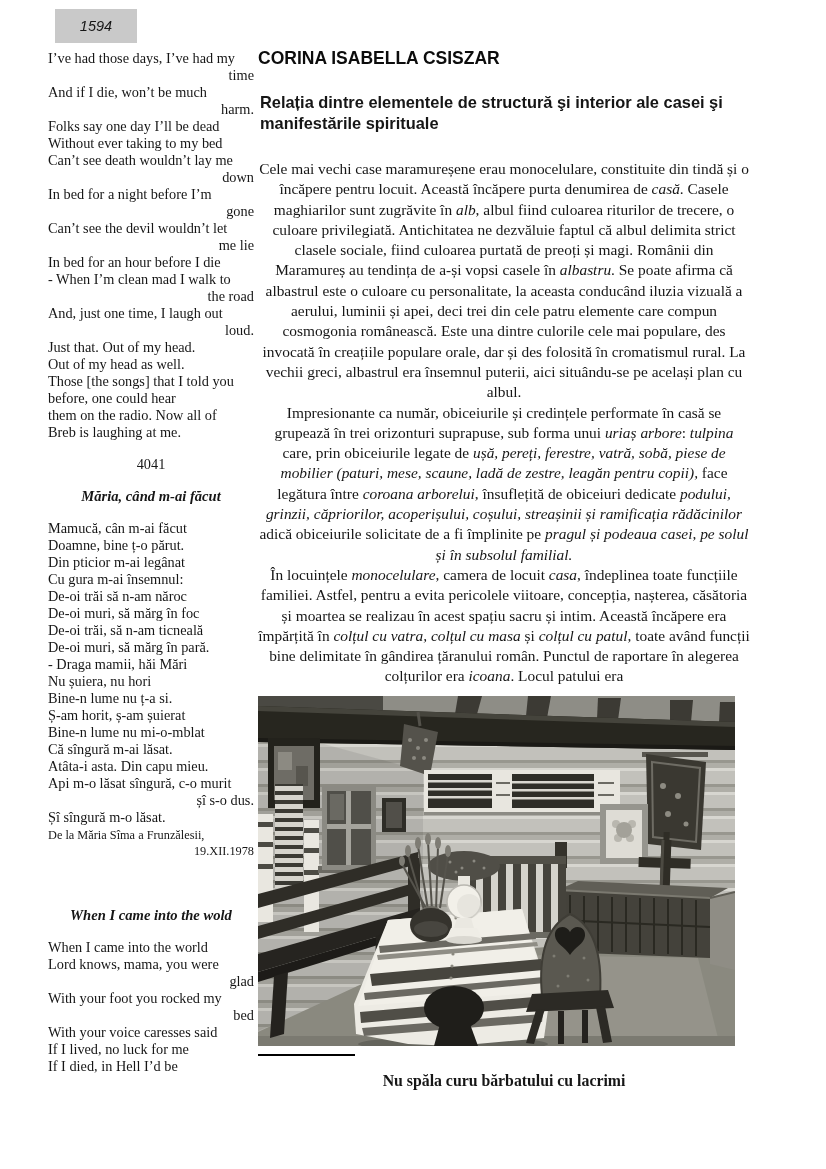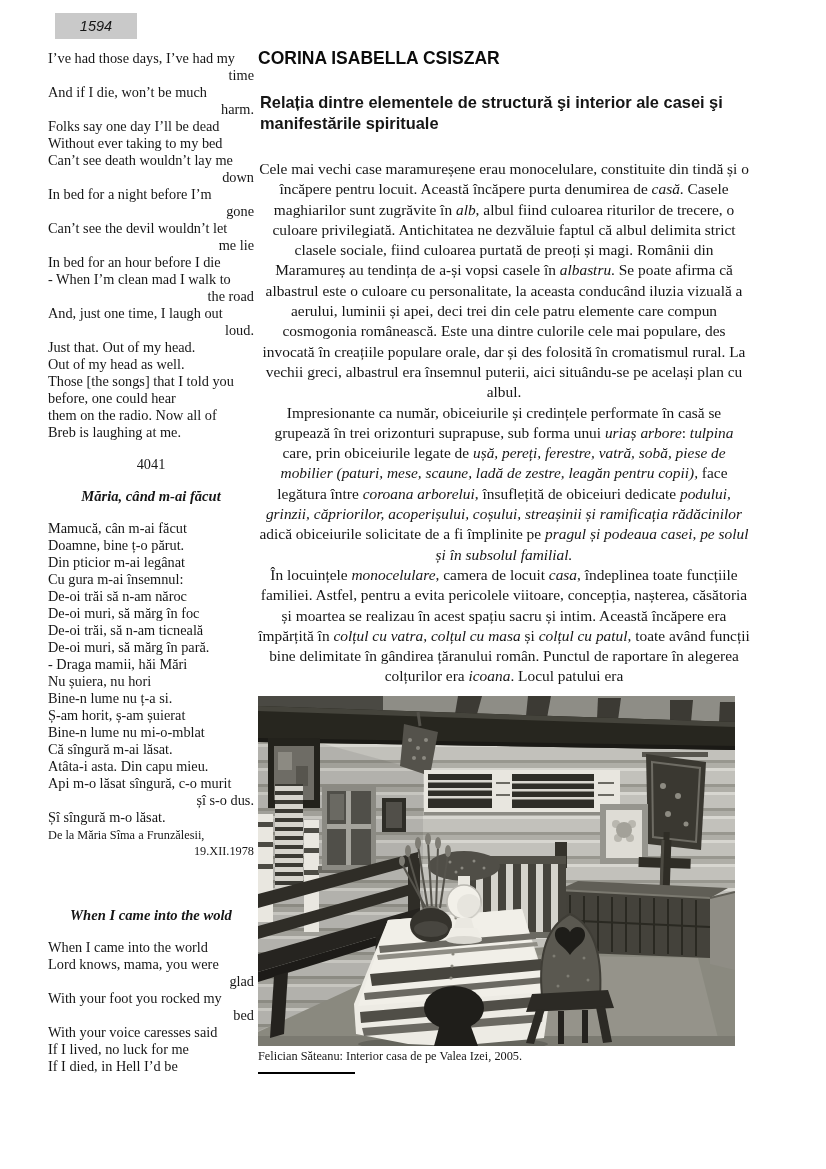--- a/index.html
+++ b/index.html
@@ -5,21 +5,21 @@
   html,body{margin:0;padding:0;background:#ffffff;}
   .page{position:relative;width:826px;height:1169px;background:#fff;color:#161616;
         font-family:"Liberation Serif",serif;overflow:hidden;}
 
   
   .hdr{position:absolute;left:55px;right:86px;top:12px;height:28px;
        display:flex;justify-content:space-between;align-items:center;
        font-family:"Liberation Sans",sans-serif;font-size:13.5px;}
   .hdr-left span{vertical-align:middle;}
   .sep{display:inline-block;font-size:8px;margin:0 11px;transform:translateY(-1px);}
-  .pagenum{background:#c9c9c9;width:82px;height:26px;display:flex;align-items:center;
+  .pagenum{background:#c9c9c9;width:82px;height:34px;display:flex;align-items:center;
            justify-content:center;font-style:italic;font-size:14.5px;
            font-family:"Liberation Sans",sans-serif;}
 
   
   .leftcol{position:absolute;left:48px;top:50px;width:206px;
            font-size:14.3px;line-height:17px;}
   .pline{min-height:17px;}
   .pline.r{text-align:right;}
   .poem-number{text-align:center;margin-top:15px;}
   .poem-title{text-align:center;font-weight:bold;font-style:italic;
@@ -367,18 +367,18 @@
           <polygon points="338,311 347,310 354,346 345,347" fill="#2c2a25"></polygon>
           <rect x="300" y="315" width="6" height="33" fill="#24221e"></rect>
           <rect x="324" y="314" width="6" height="33" fill="#24221e"></rect>
         </g>
 
         <g>
           <ellipse cx="196" cy="312" rx="30" ry="22" fill="#1f1e1a"></ellipse>
           <polygon points="182,328 212,328 220,350 176,350" fill="#1f1e1a"></polygon>
         </g>
       </svg>
-      <figcaption>Felician Săteanu: Interior casa de pe Valea Izei, 2005.</figcaption>
     </figure>
 
     <div class="rule"></div>
+    <div class="bottom-line">Nu spăla curu bărbatului cu lacrimi</div>
   </main>
 </div>
 
 </body></html>

